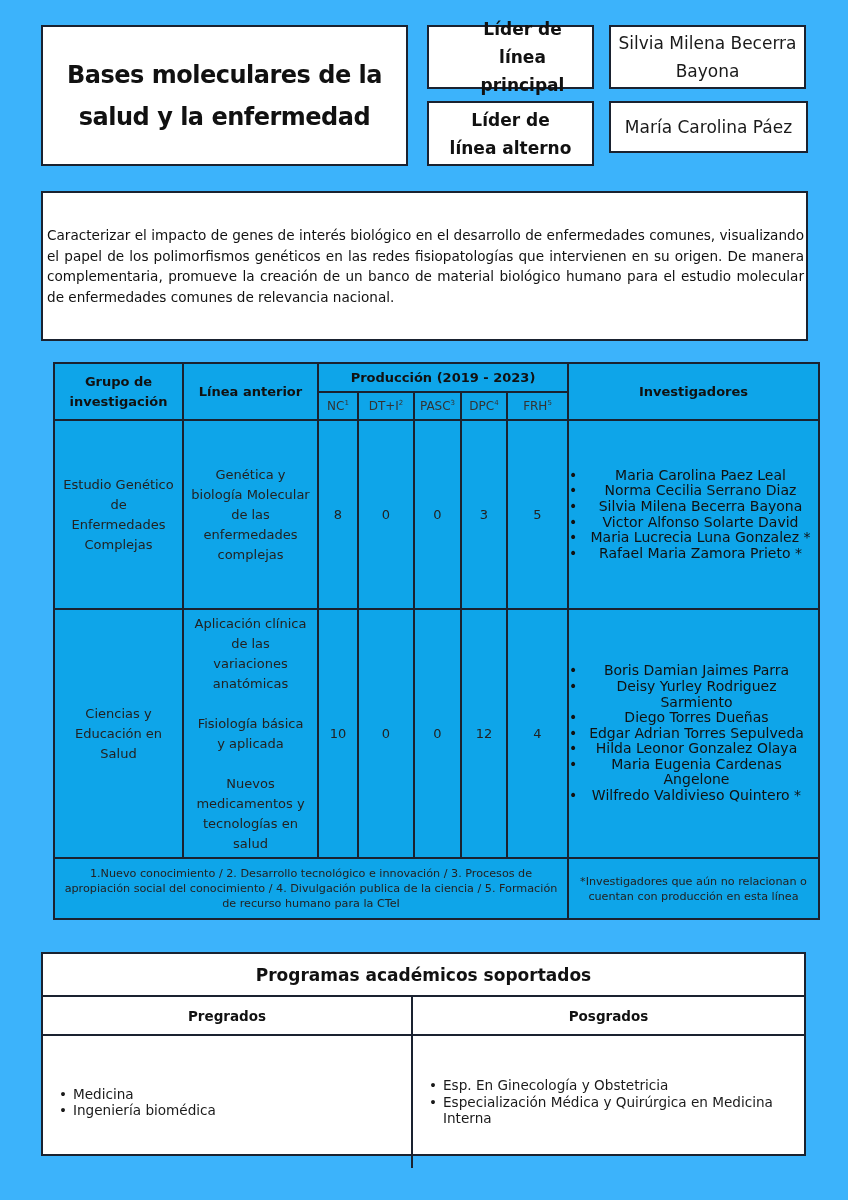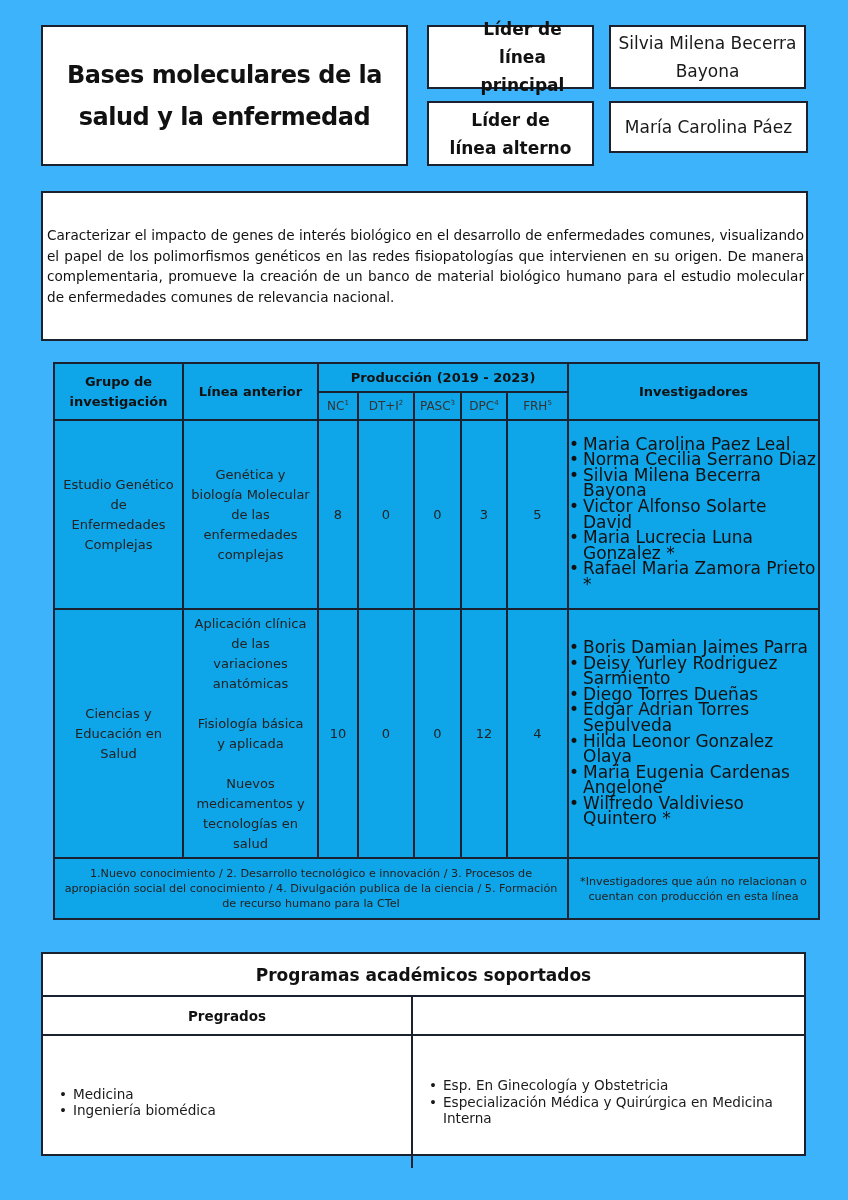--- a/index.html
+++ b/index.html
@@ -56,21 +56,21 @@
       text-align: center;
       vertical-align: middle;
       font-size: 13px;
       line-height: 20px;
       font-weight: normal;
       color: #222;
     }
     #prod-table th.hb { font-weight: bold; font-size: 13px; line-height: 20px; color: #111; }
     #prod-table th.sub { font-size: 12px; color: #333; }
     #prod-table sup { font-size: 7px; vertical-align: super; line-height: 0; }
-    .inv-list { list-style: none; text-align: left; padding-left: 0; font-size: 17px; line-height: 15.6px; color: #111; }
+    .inv-list { list-style: none; text-align: center; padding-left: 0; font-size: 14px; line-height: 15.6px; color: #111; }
     .inv-list li { position: relative; padding-left: 14px; }
     .inv-list li::before { content: "•"; position: absolute; left: 0; }
     .footnote { font-size: 11.2px !important; line-height: 15px !important; color: #222; padding: 6px 4px; }
 
     #prog-box {
       position: absolute;
       left: 41px; top: 952px; width: 765px; height: 204px;
       background: #fff;
       border: 2px solid #1a2230;
     }
@@ -201,20 +201,21 @@
           <div style="padding:0 6px">*Investigadores que aún no relacionan o cuentan con producción en esta línea</div>
         </td>
   </tr>
 </tbody>
   </table>
 
 <div id="prog-box">
   <div id="prog-title">Programas académicos soportados</div>
   <div id="prog-heads">
     <div class="col-left">Pregrados</div>
+    <div class="col-right">Posgrados</div>
   </div>
   <div id="prog-body">
     <div class="col-left">
       <ul class="prog-list" id="pregrado-list">
         <li>Medicina</li>
         <li>Ingeniería biomédica</li>
       </ul>
     </div>
     <div class="col-right">
       <ul class="prog-list" id="posgrado-list">

